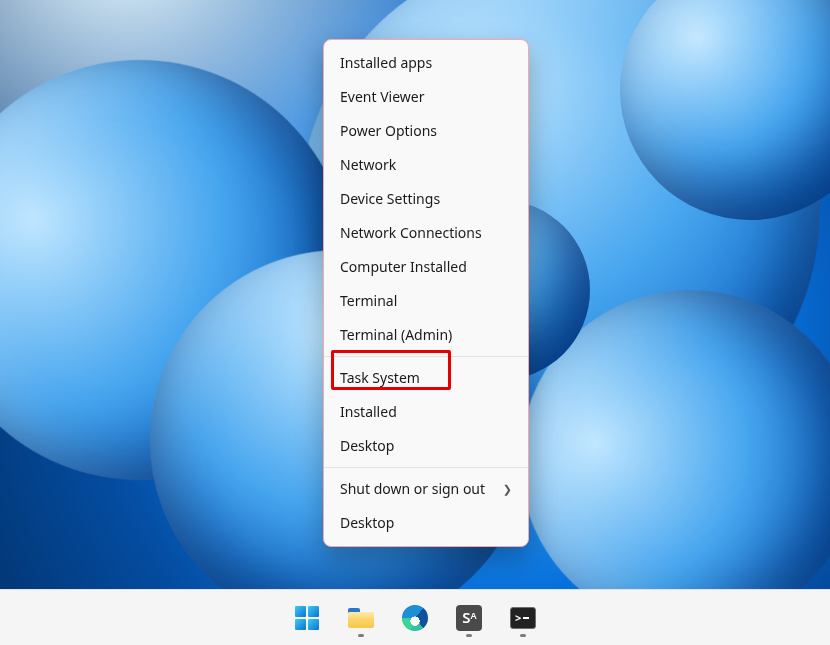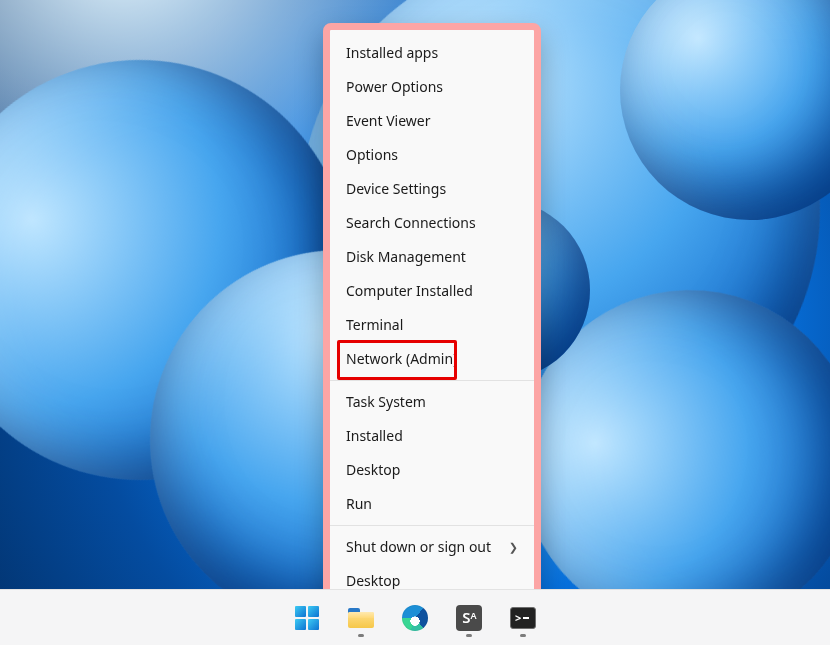--- a/index.html
+++ b/index.html
@@ -39,25 +39,25 @@
   .light-top {
     position: absolute;
     inset: 0;
     background: radial-gradient(ellipse at 15% -10%, rgba(230,245,255,1) 0%, rgba(230,245,255,0) 40%);
     mix-blend-mode: screen;
   }
 
   
   .context-menu {
     position: absolute;
-    top: 23px;
+    top: 39px;
     left: 323px;
     width: 204px;
     background: #f9f9f9;
-    border: 7px solid #fca5a5;
+    border: 1px solid #fca5a5;
     border-radius: 8px;
     box-shadow: 0 12px 28px rgba(0,0,0,.28);
     padding: 6px 0;
     font-size: 14px;
     color: #1b1b1b;
   }
   .menu-item {
     padding: 9px 16px;
     line-height: 16px;
     display: flex;
@@ -205,58 +205,52 @@
   <div class="petal p4"></div>
   <div class="petal p5"></div>
   <div class="petal p6"></div>
 </div>
 
 <div class="context-menu" id="context-menu">
     <div class="menu-item">
       <span>Installed apps</span>
     </div>
     <div class="menu-item">
+      <span>Event Viewer</span>
+    </div>
+    <div class="menu-item">
       <span>Power Options</span>
     </div>
     <div class="menu-item">
-      <span>Event Viewer</span>
-    </div>
-    <div class="menu-item">
-      <span>Options</span>
+      <span>Network</span>
     </div>
     <div class="menu-item">
       <span>Device Settings</span>
     </div>
     <div class="menu-item">
-      <span>Search Connections</span>
-    </div>
-    <div class="menu-item">
-      <span>Disk Management</span>
+      <span>Network Connections</span>
     </div>
     <div class="menu-item">
       <span>Computer Installed</span>
     </div>
     <div class="menu-item">
       <span>Terminal</span>
     </div>
     <div class="menu-item">
-      <span>Network (Admin)</span>
+      <span>Terminal (Admin)</span>
     </div>
     <div class="menu-sep"></div>
     <div class="menu-item">
       <span>Task System</span>
     </div>
     <div class="menu-item">
       <span>Installed</span>
     </div>
     <div class="menu-item">
       <span>Desktop</span>
-    </div>
-    <div class="menu-item">
-      <span>Run</span>
     </div>
     <div class="menu-sep"></div>
     <div class="menu-item">
       <span>Shut down or sign out</span>
       <span class="chev">❯</span>
     </div>
     <div class="menu-item">
       <span>Desktop</span>
     </div>
     <div class="highlight-box" style="border-color: rgb(230, 0, 0); left: 7px; top: 310px; width: 114px; height: 34px;"></div>

